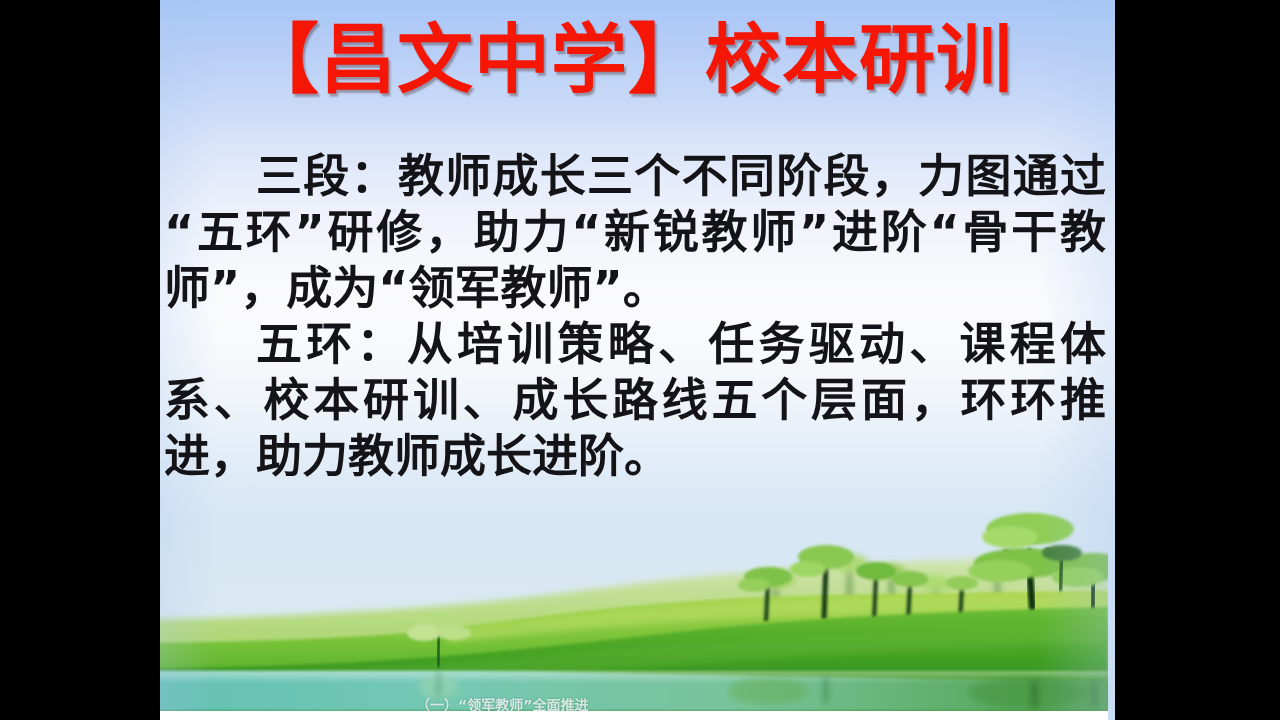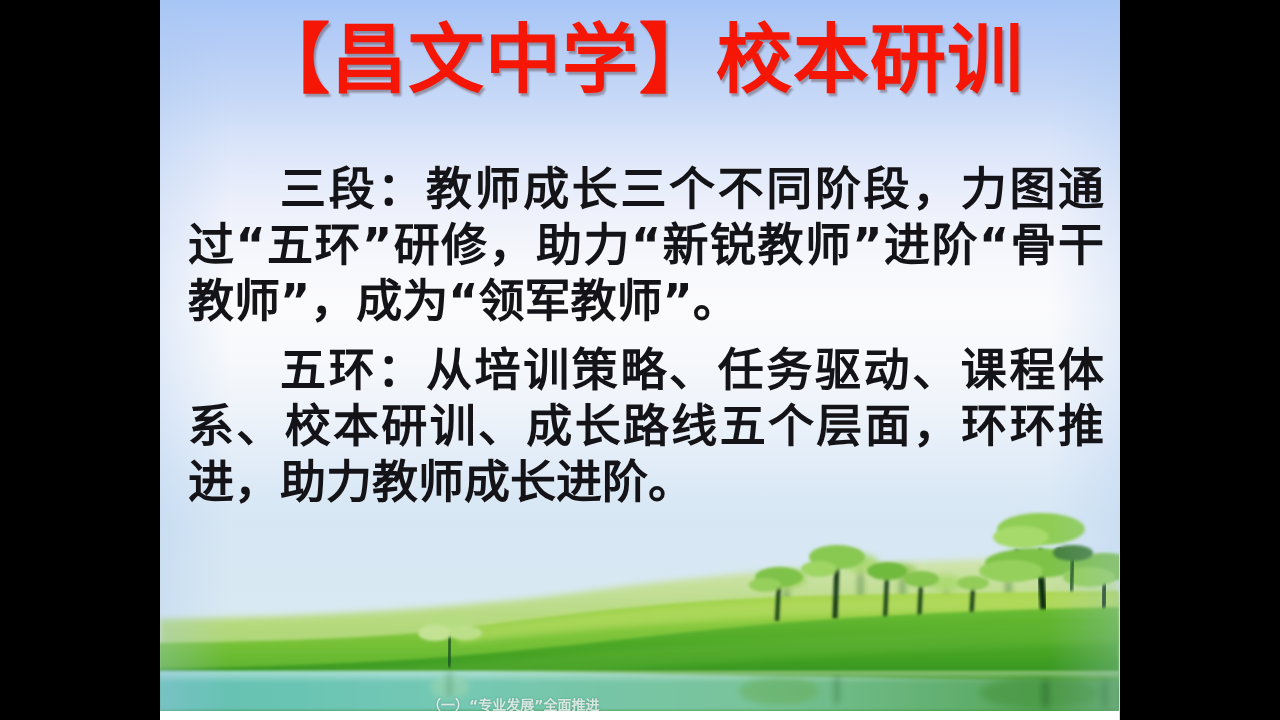--- a/index.html
+++ b/index.html
@@ -30,21 +30,21 @@
     height: 720px;
     background: #000000;
     z-index: 40;
   }
   .letterbox.left  { left: 0;  width: 160px; }
   .letterbox.right { left: 1120px; width: 160px; }
 
   
   .slide {
     position: absolute;
-    left: 159px;
+    left: 148px;
     top: 0;
     width: 967px;
     height: 720px;
     overflow: hidden;
     background:
       linear-gradient(to bottom,
         #a7c6f7 0px,
         #b6cdf6 46px,
         #c7d9f7 100px,
         #dce6fa 150px,
@@ -100,21 +100,21 @@
     color: #141418;
     font-family: "DejaVu Sans", "Liberation Sans", sans-serif;
     font-weight: 700;
     font-size: 46px;
     line-height: 56px;
     letter-spacing: 0px;
     text-align: justify;
     text-justify: inter-character;
   }
   .body-copy p {
-    margin: 13px;
+    margin: 0;
     text-indent: 2em;
     text-align: justify;
     text-justify: inter-character;
     text-shadow: 0 0 1px rgba(255,255,255,0.55);
   }
 
   
   .landscape {
     position: absolute;
     left: 0;
@@ -308,20 +308,20 @@
 
         <g opacity="0.45" filter="url(#softer)">
           <rect x="289" y="200" width="3" height="26" fill="#2d6b3a"></rect>
           <rect x="676" y="206" width="4" height="26" fill="#1f5b20"></rect>
           <rect x="884" y="210" width="5" height="26" fill="#17491a"></rect>
           <rect x="944" y="210" width="4" height="26" fill="#1a4f1c"></rect>
         </g>
       </svg>
     </div>
 
-    <div class="next-slide-heading">（一）“专业发展”全面推进</div>
+    <div class="next-slide-heading">（一）“领军教师”全面推进</div>
 
     <div class="next-slide-strip"></div>
 
     <div class="slide-tint"></div>
   </div>
 
 </div>
 
 </body></html>

